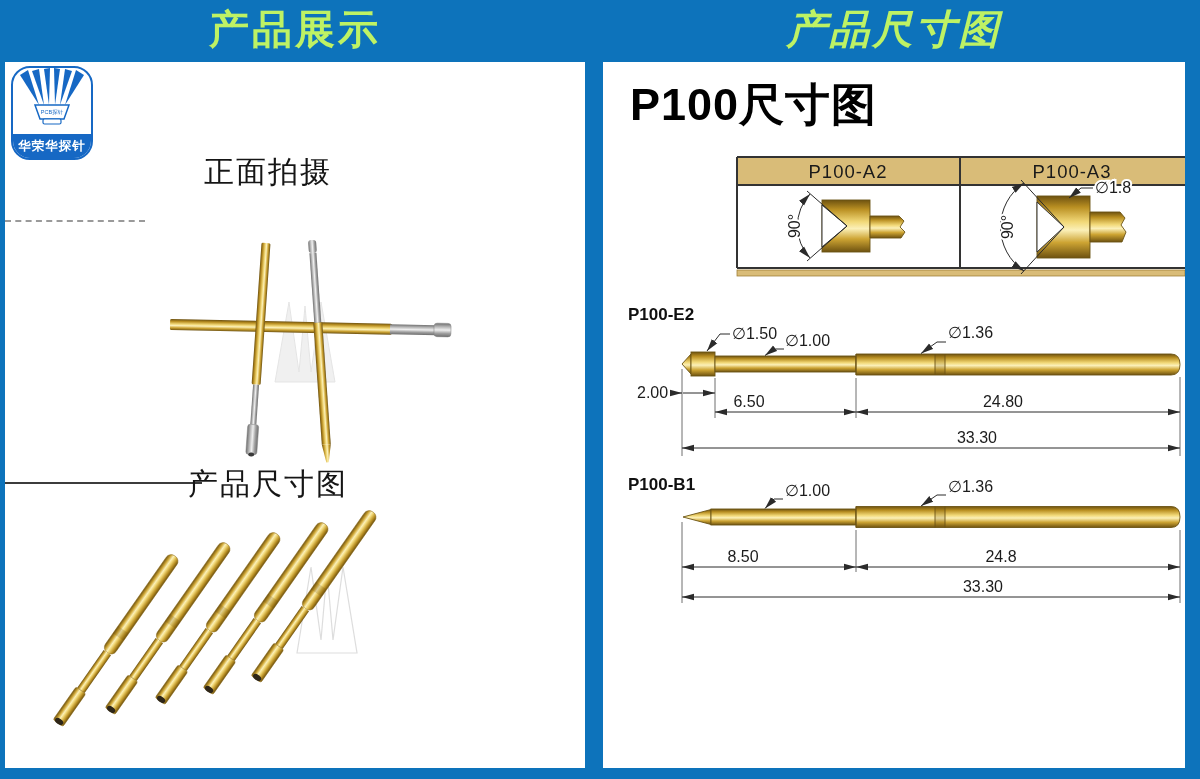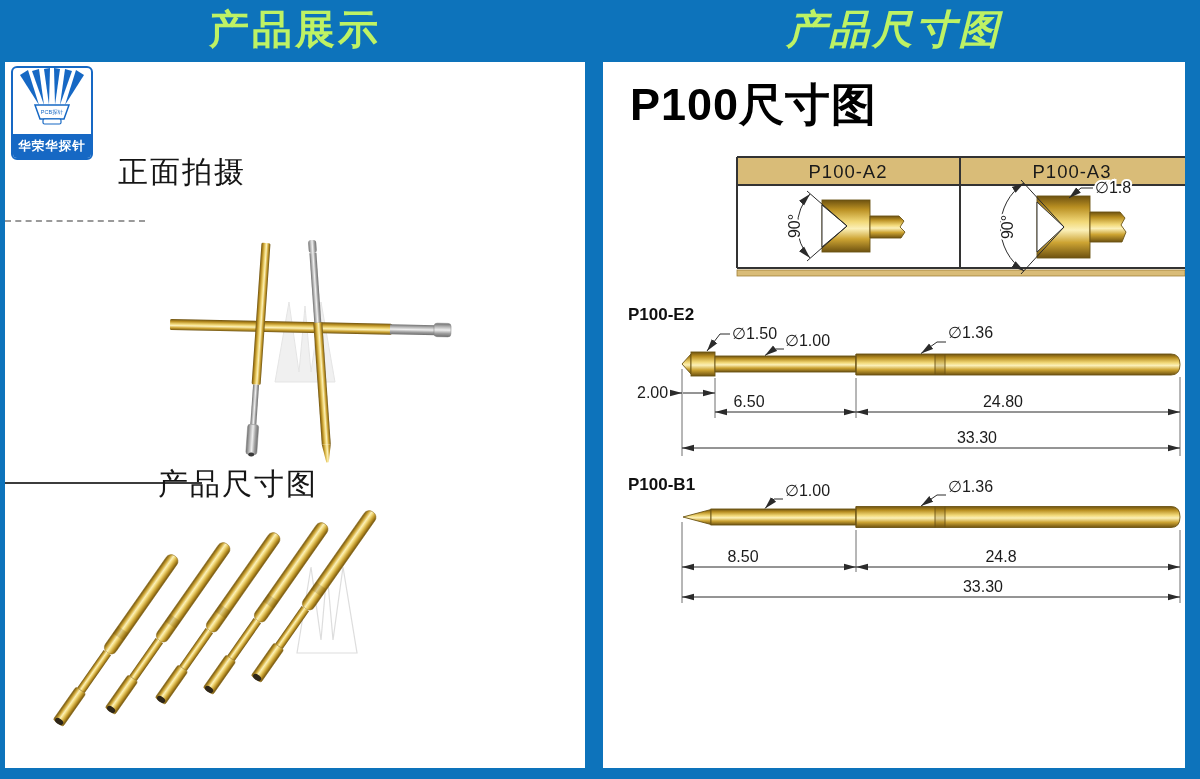--- a/index.html
+++ b/index.html
@@ -14,29 +14,29 @@
   }
   #hdrLeft{left:5px;width:580px;}
   #hdrRight{left:603px;width:582px;font-style:italic;}
   .panel{position:absolute;top:62px;height:706px;background:#ffffff;}
   #leftPanel{left:5px;width:580px;}
   #rightPanel{left:603px;width:582px;}
 
   
   .logo{
     position:absolute;left:6px;top:4px;width:78px;height:90px;
-    background:#fff;border:2px solid #1668c4;border-radius:6px;overflow:hidden;
+    background:#fff;border:2px solid #1668c4;border-radius:19px;overflow:hidden;
   }
   .logo-band{
     position:absolute;left:0;bottom:0;width:100%;height:24px;line-height:24px;
     background:#1668c4;color:#fff;font-size:12.5px;font-weight:bold;
     text-align:center;letter-spacing:1px;
   }
   .caption{
-    position:absolute;text-align:left;color:#151515;
+    position:absolute;text-align:center;color:#151515;
     font-size:30px;font-weight:500;letter-spacing:2px;white-space:nowrap;
   }
   #capFront{left:113px;top:90px;width:300px;}
   #capSide{left:153px;top:402px;width:220px;}
   .dashline{
     position:absolute;left:0;top:158px;width:140px;height:0;
     border-top:2px dashed #9a9a9a;
   }
   .solidline{
     position:absolute;left:0;top:420px;width:197px;height:0;

